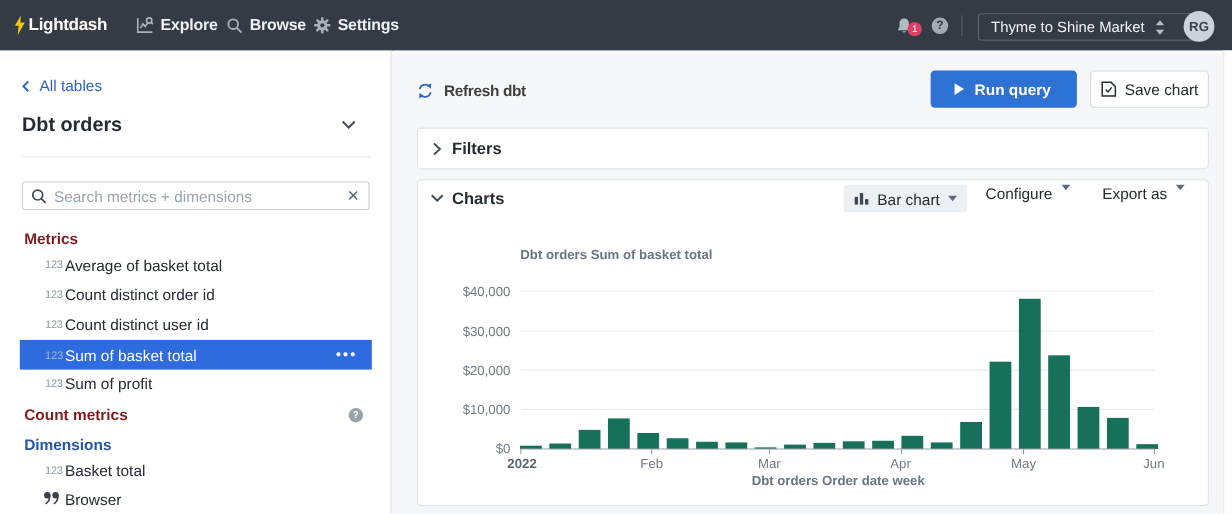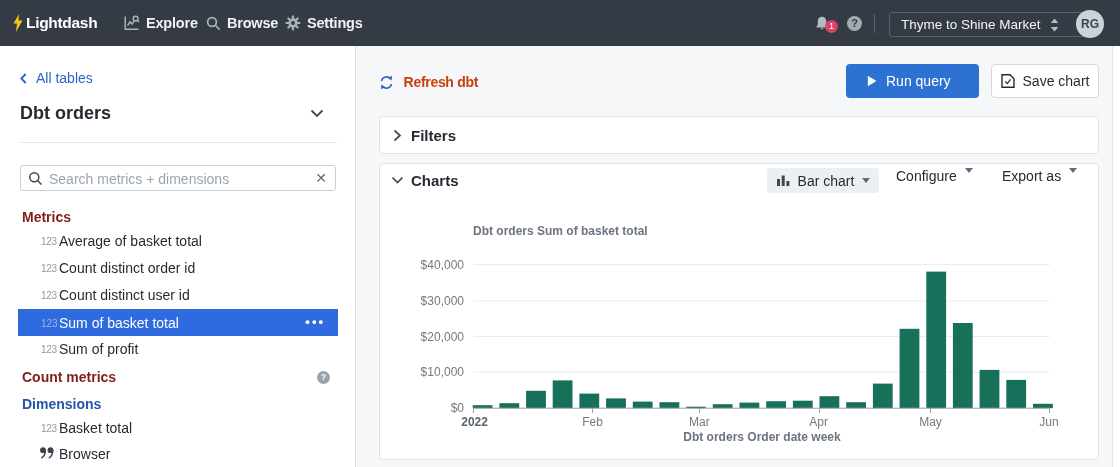--- a/index.html
+++ b/index.html
@@ -36,22 +36,22 @@
   .item .txt { position:absolute; left:59px; top:6px; font-size:14px; color:#252B33; }
   #selrow { left:18px; top:309px; width:320px; height:27px; background:#2E6BDE; }
   #selrow .num { position:absolute; left:23px; top:9px; font-size:10px; color:#9FB6E2; }
   #selrow .txt { position:absolute; left:41px; top:6px; font-size:14px; color:#fff; }
   #selrow .dots { position:absolute; right:13px; top:5px; color:#fff; font-size:13px; letter-spacing:2px; font-weight:bold; }
   .qmark { width:13px; height:13px; border-radius:50%; background:#98A2AC; color:#fff; font-size:9px; font-weight:bold; text-align:center; line-height:13px; }
 
   
   #main { left:357px; top:46px; width:763px; height:421px; background:#F6F7F9; }
   #scrollstrip { left:1112px; top:46px; width:8px; height:421px; background:#fff; border-left:1px solid #E4E7EA; }
-  #refresh { left:379px; top:74px; font-size:14px; font-weight:600; color:#c2410c; letter-spacing:-0.3px; }
-  #runquery { left:846px; top:64px; width:133px; height:34px; background:#2D72D2; border-radius:4px; color:#fff; font-size:14px; font-weight:400; display:flex; align-items:center; padding-left:21px; }
+  #refresh { left:379px; top:74px; font-size:14px; font-weight:600; color:#404040; letter-spacing:-0.3px; }
+  #runquery { left:846px; top:64px; width:133px; height:34px; background:#2D72D2; border-radius:4px; color:#fff; font-size:14px; font-weight:700; display:flex; align-items:center; padding-left:21px; }
   #savechart { left:991px; top:64px; width:108px; height:34px; background:#fff; border:1px solid #D4D9DF; border-radius:4px; color:#252B33; font-size:14px; font-weight:500; display:flex; align-items:center; justify-content:center; }
   .card { background:#fff; border:1px solid #DFE3E8; border-radius:4px; }
   #filters { left:379px; top:116px; width:720px; height:38px; }
   #charts { left:379px; top:163px; width:720px; height:297px; }
   .cardtitle { font-size:15px; font-weight:bold; color:#252B33; }
   #barchartbtn { left:767px; top:168px; width:112px; height:25px; background:#EDF0F2; border-radius:3px; display:flex; align-items:center; justify-content:center; font-size:14px; color:#252B33; }
   .menubtn { top:168px; height:25px; display:flex; align-items:flex-start; font-size:14px; color:#252B33; }
   .caret { display:inline-block; width:0; height:0; border-left:4px solid transparent; border-right:4px solid transparent; border-top:5px solid #5F6B7C; margin-left:8px; }
 </style>
 </head>

